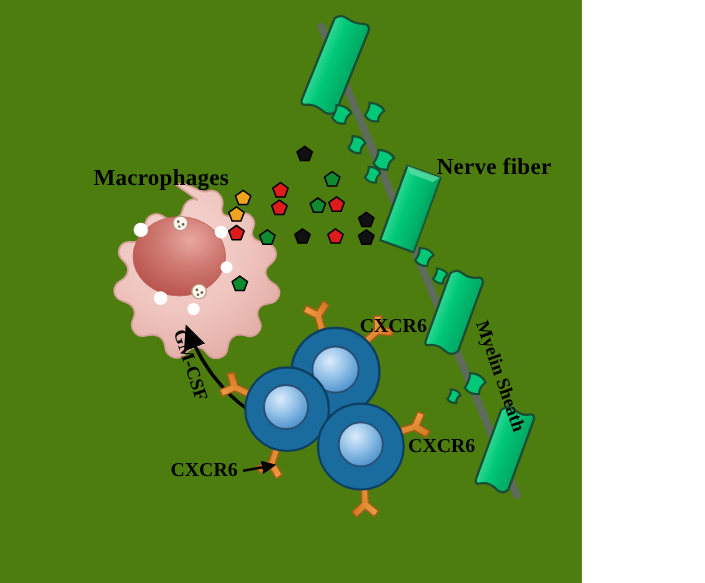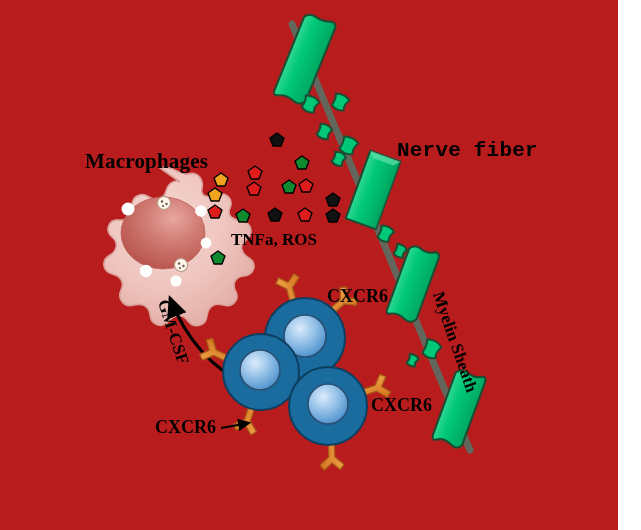--- a/index.html
+++ b/index.html
@@ -1,21 +1,21 @@
 <!DOCTYPE html>
 <html><head>
 <meta charset="utf-8">
 <style>
   html,body{margin:0;padding:0;background:#ffffff;}
   body{width:641px;height:530px;overflow:hidden;font-family:"Liberation Serif",serif;}
-  #stage{position:relative;width:618px;height:530px;background:#b91c1c;}
+  #stage{position:relative;width:529px;height:530px;background:#4d7c0f;}
   #stage svg{position:absolute;left:0;top:0;}
   .lbl{position:absolute;font-family:"Liberation Serif",serif;font-weight:bold;color:#000;white-space:nowrap;}
   #macrophages-label{left:85px;top:149px;font-size:21px;letter-spacing:.2px;}
-  #nerve-fiber-label{left:397px;top:139px;font-size:21px;letter-spacing:.2px;font-family:Liberation Mono, monospace;}
+  #nerve-fiber-label{left:397px;top:139px;font-size:21px;letter-spacing:.2px;}
   #tnfa-ros-label{left:231px;top:230px;font-size:17px;}
   #thelper-label{left:240px;top:475px;font-size:21px;letter-spacing:.3px;}
   #cxcr6-top-label{left:327px;top:286px;font-size:18px;}
   #cxcr6-right-label{left:371px;top:395px;font-size:18px;}
   #cxcr6-left-label{left:155px;top:417px;font-size:18px;}
   #gmcsf-label{left:172px;top:297px;font-size:17px;transform:rotate(72deg);transform-origin:0 0;}
   #myelin-label{left:447px;top:289px;font-size:17px;transform:rotate(71deg);transform-origin:0 0;}
 </style>
 </head>
 <body>
@@ -184,20 +184,19 @@
     <g>
       <circle cx="328" cy="406" r="39" fill="#1a6b9e" stroke="#0d3f61" stroke-width="2"></circle>
       <circle cx="328" cy="404" r="20" fill="url(#tNuc)" stroke="#2a4f72" stroke-width="1.6"></circle>
     </g>
 
     <path d="M221,428 L249,423" fill="none" stroke="#000" stroke-width="2.2" marker-end="url(#arrowHeadSm)"></path>
   </svg>
 
   <div class="lbl" id="macrophages-label">Macrophages</div>
   <div class="lbl" id="nerve-fiber-label">Nerve fiber</div>
-  <div class="lbl" id="tnfa-ros-label">TNFa, ROS</div>
   <div class="lbl" id="cxcr6-top-label">CXCR6</div>
   <div class="lbl" id="cxcr6-right-label">CXCR6</div>
   <div class="lbl" id="cxcr6-left-label">CXCR6</div>
   <div class="lbl" id="gmcsf-label">GM-CSF</div>
   <div class="lbl" id="myelin-label">Myelin Sheath</div>
 
 </div>
 
 </body></html>

